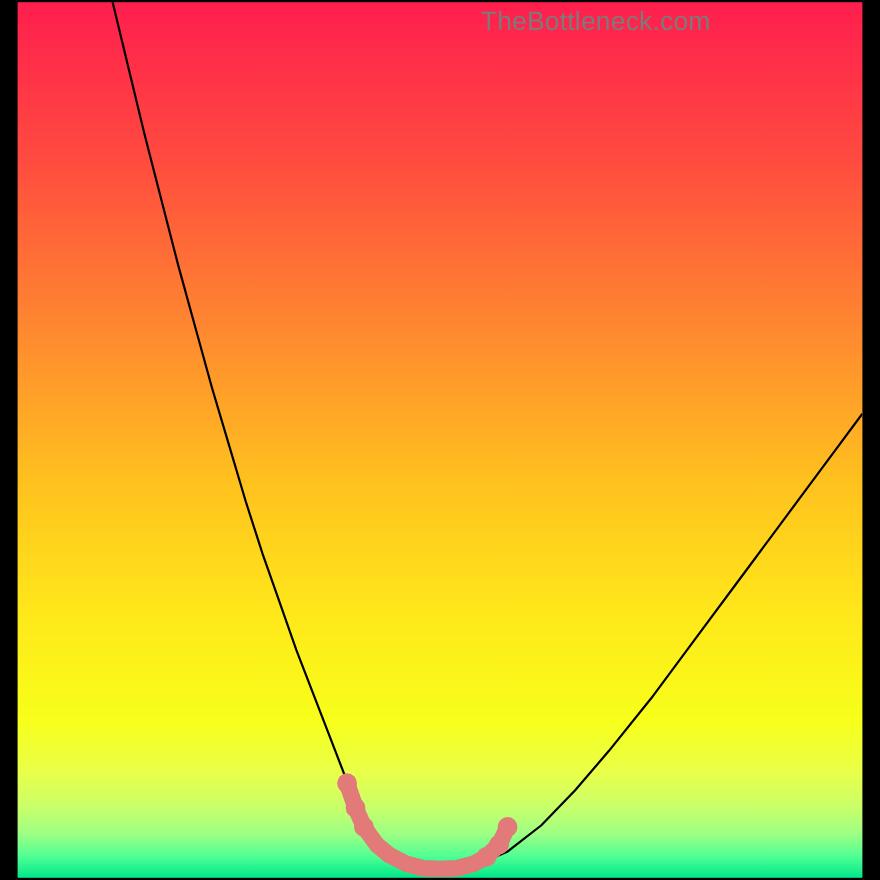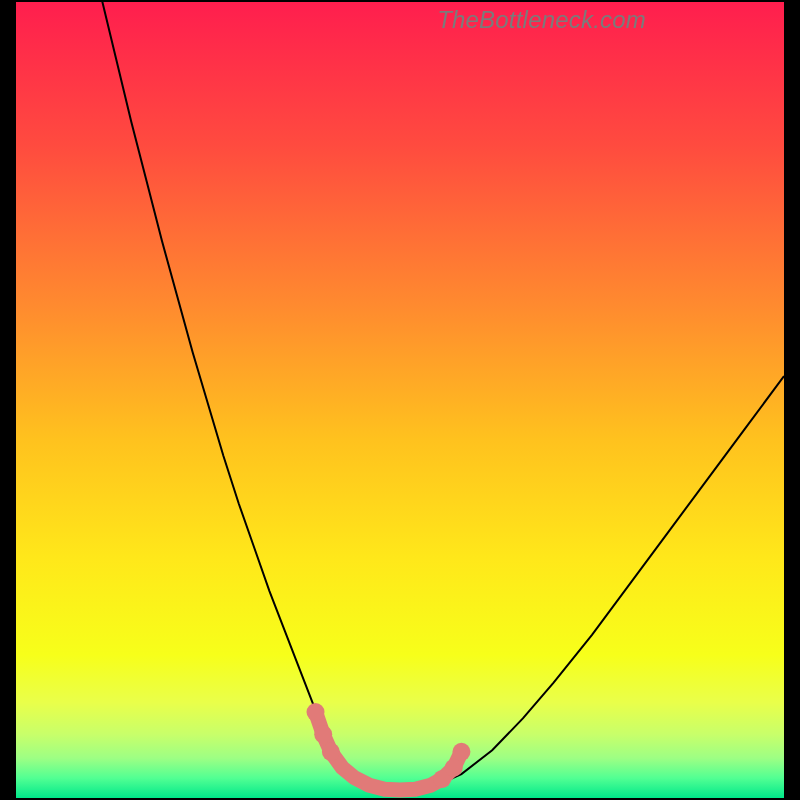--- a/index.html
+++ b/index.html
@@ -8,21 +8,20 @@
     width: 800px;
     height: 800px;
     background: #000;
     overflow: hidden;
     font-family: Arial, Helvetica, sans-serif;
   }
   .chart-wrap {
     position: relative;
     width: 656px;
     height: 800px;
-    font-style: italic;
   }
   svg {
     display: block;
   }
   .watermark {
     position: absolute;
     top: 6px;
     right: 10px;
     font-size: 24px;
     color: #7b7b7b;

